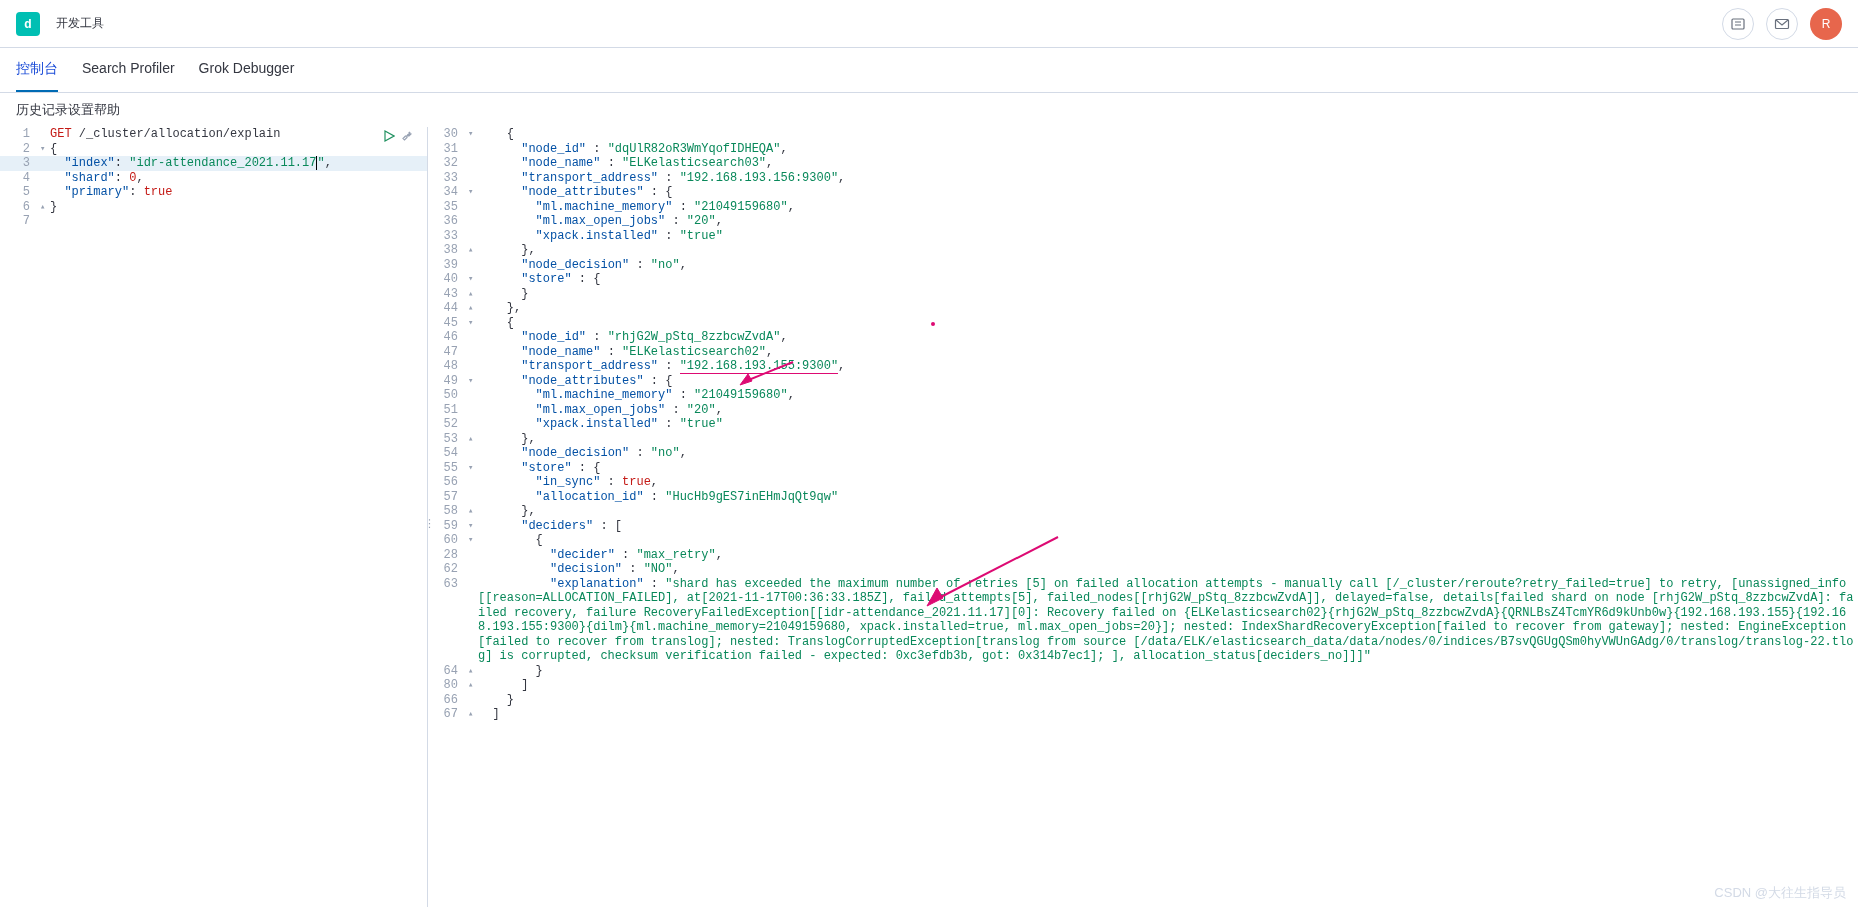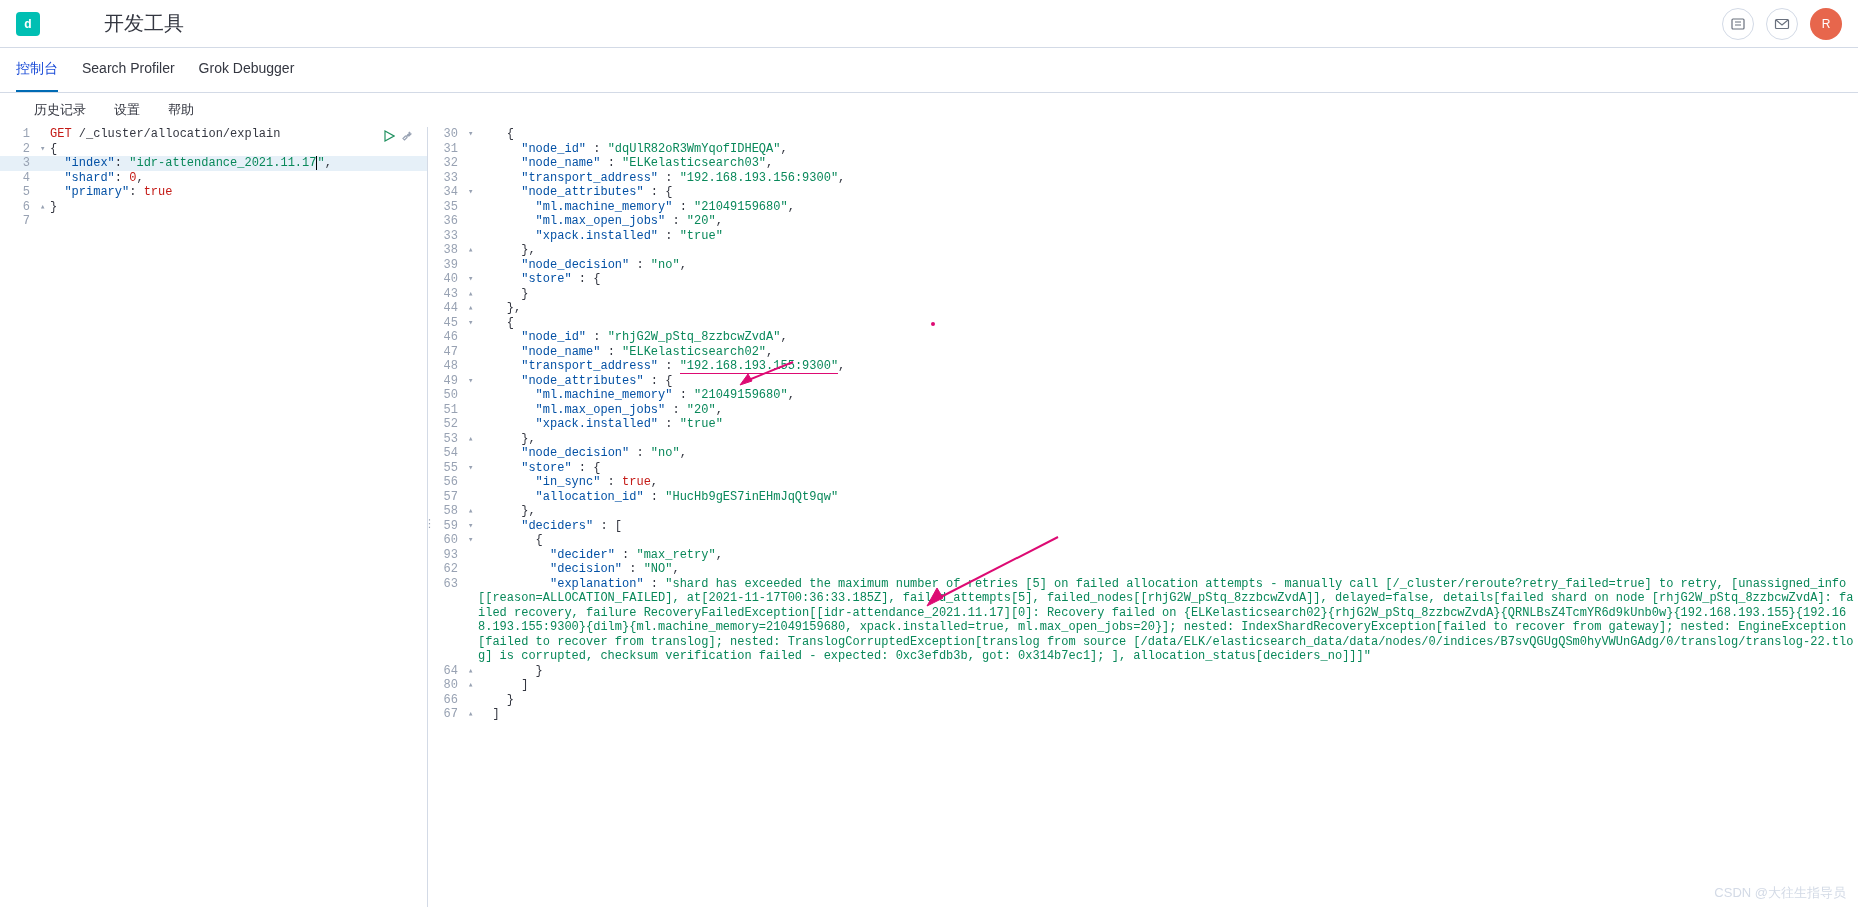--- a/index.html
+++ b/index.html
@@ -1,26 +1,26 @@
 <!DOCTYPE html>
 <html><head>
 <meta charset="utf-8">
 <style>
 * { margin: 0; padding: 0; box-sizing: border-box; }
 body { font-family: -apple-system, BlinkMacSystemFont, "Segoe UI", Helvetica, Arial, sans-serif; font-size: 14px; color: #343741; background: #fff; }
 .header { display: flex; align-items: center; height: 48px; padding: 0 16px; border-bottom: 1px solid #d3dae6; }
 .logo { width: 24px; height: 24px; background: #00bfb3; color: #fff; display: flex; align-items: center; justify-content: center; border-radius: 4px; font-weight: bold; font-size: 12px; margin-right: 16px; }
-.header-title { font-size: 20px; color: #343741; margin-left: 48px; }
+.header-title { font-size: 12px; color: #343741; }
 .header-actions { margin-left: auto; display: flex; gap: 12px; align-items: center; }
 .icon-btn { width: 32px; height: 32px; display: flex; align-items: center; justify-content: center; border-radius: 50%; border: 1px solid #d3dae6; cursor: pointer; }
 .avatar { width: 32px; height: 32px; border-radius: 50%; background: #e7664c; color: #fff; display: flex; align-items: center; justify-content: center; font-size: 12px; }
 .tabs { display: flex; border-bottom: 1px solid #d3dae6; padding: 0 16px; }
 .tab { padding: 12px 0; margin-right: 24px; cursor: pointer; font-size: 14px; border-bottom: 2px solid transparent; }
 .tab.active { color: #1d4ed8; border-bottom-color: #006bb4; }
-.subnav { display: flex; padding: 8px 34px; font-size: 13px; gap:28px; }
+.subnav { display: flex; padding: 8px 16px; font-size: 13px; gap:0; }
 .subnav span { cursor: pointer; color: #343741; }
 .main { display: flex; height: calc(100vh - 130px); }
 .left-panel { width: 428px; border-right: 1px solid #d3dae6; position: relative; }
 .right-panel { flex: 1; position: relative; overflow: hidden; }
 .editor { font-family: Menlo, Monaco, "Courier New", monospace; font-size: 12px; line-height: 14.5px; }
 .line { display: flex; white-space: pre; }
 .gutter { width: 40px; text-align: right; padding-right: 10px; color: #98a2b3; flex-shrink: 0; user-select: none; }
 .fold { width: 10px; color: #98a2b3; flex-shrink: 0; font-size: 9px; }
 .code { flex: 1; }
 .hl { background: #e6f0f8; }
@@ -118,21 +118,21 @@
         <div class="line"><div class="gutter">51</div><div class="fold"></div><div class="code">        <span class="key">"ml.max_open_jobs"</span> : <span class="str">"20"</span>,</div></div>
         <div class="line"><div class="gutter">52</div><div class="fold"></div><div class="code">        <span class="key">"xpack.installed"</span> : <span class="str">"true"</span></div></div>
         <div class="line"><div class="gutter">53</div><div class="fold">▴</div><div class="code">      },</div></div>
         <div class="line"><div class="gutter">54</div><div class="fold"></div><div class="code">      <span class="key">"node_decision"</span> : <span class="str">"no"</span>,</div></div>
         <div class="line"><div class="gutter">55</div><div class="fold">▾</div><div class="code">      <span class="key">"store"</span> : {</div></div>
         <div class="line"><div class="gutter">56</div><div class="fold"></div><div class="code">        <span class="key">"in_sync"</span> : <span class="bool">true</span>,</div></div>
         <div class="line"><div class="gutter">57</div><div class="fold"></div><div class="code">        <span class="key">"allocation_id"</span> : <span class="str">"HucHb9gES7inEHmJqQt9qw"</span></div></div>
         <div class="line"><div class="gutter">58</div><div class="fold">▴</div><div class="code">      },</div></div>
         <div class="line"><div class="gutter">59</div><div class="fold">▾</div><div class="code">      <span class="key">"deciders"</span> : [</div></div>
         <div class="line"><div class="gutter">60</div><div class="fold">▾</div><div class="code">        {</div></div>
-        <div class="line"><div class="gutter">93</div><div class="fold"></div><div class="code">          <span class="key">"decider"</span> : <span class="str">"max_retry"</span>,</div></div>
+        <div class="line"><div class="gutter">28</div><div class="fold"></div><div class="code">          <span class="key">"decider"</span> : <span class="str">"max_retry"</span>,</div></div>
         <div class="line"><div class="gutter">62</div><div class="fold"></div><div class="code">          <span class="key">"decision"</span> : <span class="str">"NO"</span>,</div></div>
         <div class="line"><div class="gutter">63</div><div class="fold"></div><div class="code" style="white-space: pre-wrap; word-break: break-all;">          <span class="key">"explanation"</span> : <span class="str">"shard has exceeded the maximum number of retries [5] on failed allocation attempts - manually call [/_cluster/reroute?retry_failed=true] to retry, [unassigned_info[[reason=ALLOCATION_FAILED], at[2021-11-17T00:36:33.185Z], failed_attempts[5], failed_nodes[[rhjG2W_pStq_8zzbcwZvdA]], delayed=false, details[failed shard on node [rhjG2W_pStq_8zzbcwZvdA]: failed recovery, failure RecoveryFailedException[[idr-attendance_2021.11.17][0]: Recovery failed on {ELKelasticsearch02}{rhjG2W_pStq_8zzbcwZvdA}{QRNLBsZ4TcmYR6d9kUnb0w}{192.168.193.155}{192.168.193.155:9300}{dilm}{ml.machine_memory=21049159680, xpack.installed=true, ml.max_open_jobs=20}]; nested: IndexShardRecoveryException[failed to recover from gateway]; nested: EngineException[failed to recover from translog]; nested: TranslogCorruptedException[translog from source [/data/ELK/elasticsearch_data/data/nodes/0/indices/B7svQGUgQSm0hyVWUnGAdg/0/translog/translog-22.tlog] is corrupted, checksum verification failed - expected: 0xc3efdb3b, got: 0x314b7ec1]; ], allocation_status[deciders_no]]]"</span></div></div>
         <div class="line"><div class="gutter">64</div><div class="fold">▴</div><div class="code">        }</div></div>
         <div class="line"><div class="gutter">80</div><div class="fold">▴</div><div class="code">      ]</div></div>
         <div class="line"><div class="gutter">66</div><div class="fold"></div><div class="code">    }</div></div>
         <div class="line"><div class="gutter">67</div><div class="fold">▴</div><div class="code">  ]</div></div>
       </div>
     <svg class="arrow arr" style="left:310px; top:232px;" width="60" height="30">
         <line x1="55" y1="3" x2="8" y2="22" stroke-width="2"></line>
         <polygon points="2,26 14,22 10,15"></polygon>

